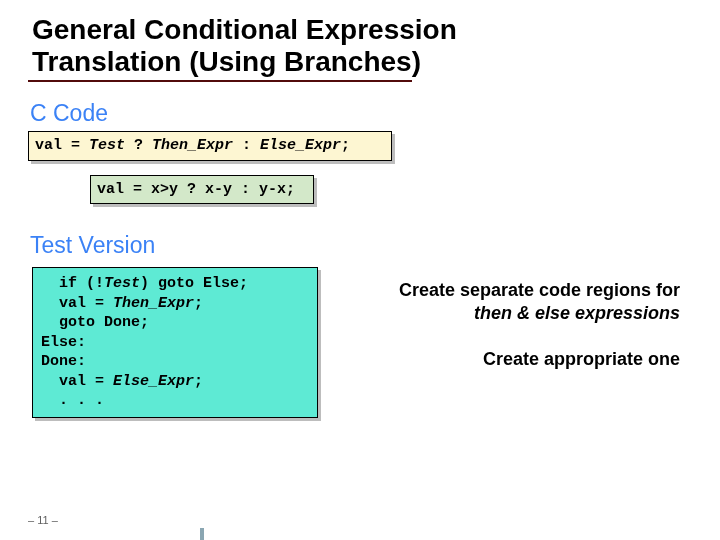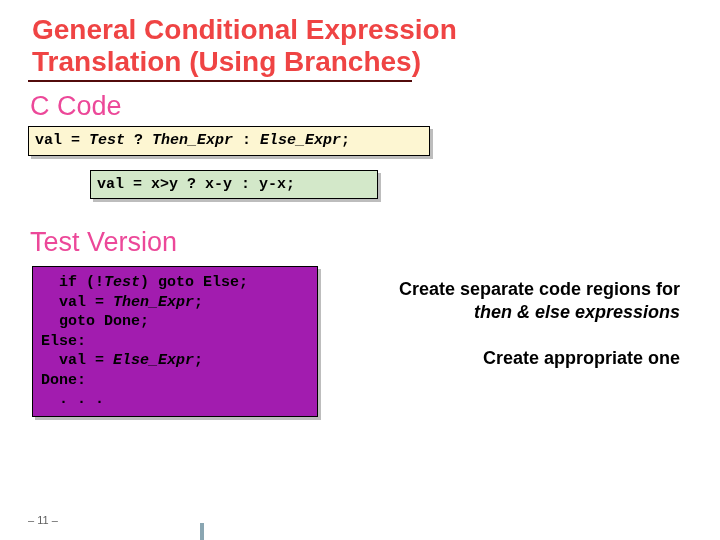--- a/index.html
+++ b/index.html
@@ -8,57 +8,57 @@
     width: 720px;
     height: 540px;
     background: #fff;
     font-family: Arial, Helvetica, sans-serif;
     position: relative;
     padding: 10px 28px;
   }
   .slide-title {
     font-size: 28px;
     font-weight: bold;
-    color: #ef4444;
+    color: #000000;
     line-height: 1.15;
     margin: 4px 0 6px 4px;
   }
   .title-underline {
     position: absolute;
     top: 80px;
     left: 28px;
     width: 384px;
     height: 2px;
     background: #520b0b;
   }
   .section-label {
-    font-size: 27px;
-    color: #ec4899;
-    margin: 13px 0 4px 2px;
+    font-size: 23px;
+    color: #3b82f6;
+    margin: 22px 0 4px 2px;
   }
   .codebox {
     border: 1px solid #000;
     box-shadow: 3px 3px 0 #bdbdbd;
     font-family: "Courier New", monospace;
     font-weight: bold;
     font-size: 15px;
     padding: 4px 6px;
     line-height: 1.3;
   }
   .box1 {
     background: #fdf6d2;
-    width: 402px;
+    width: 364px;
   }
   .box2 {
     background: #d3e8c9;
-    width: 288px;
+    width: 224px;
     margin: 14px 0 0 62px;
   }
   .box3 {
-    background: #a21caf;
+    background: #5eead4;
     width: 286px;
     margin: 4px 0 0 4px;
     padding: 6px 8px;
     font-size: 15px;
   }
   .lower {
     display: flex;
     align-items: flex-start;
   }
   .bullets {
@@ -124,22 +124,22 @@
 <div class="gv-wrap">
   <div class="section-label" style="margin-top:0">Test Version</div>
   <div class="arrowdown"></div>
 
   <div class="lower">
     <div class="codebox box3">
       <div><span style="white-space:pre">  if (!</span><span class="code-ital">Test</span><span>) goto Else;</span></div>
       <div><span style="white-space:pre">  val = </span><span class="code-ital">Then_Expr</span><span>;</span></div>
       <div style="white-space:pre">  goto Done;</div>
       <div style="white-space:pre">Else:</div>
+      <div style="white-space:pre">Done:</div>
       <div><span style="white-space:pre">  val = </span><span class="code-ital">Else_Expr</span><span>;</span></div>
-      <div style="white-space:pre">Done:</div>
       <div style="white-space:pre">  . . .</div>
     </div>
 
     <div class="bullets">
       <div class="bullet">
         <span>Create separate code regions for</span><br>
         <span class="bullet-cont">then &amp; else expressions</span>
       </div>
       <div class="bullet">Create appropriate one</div>
     </div>

